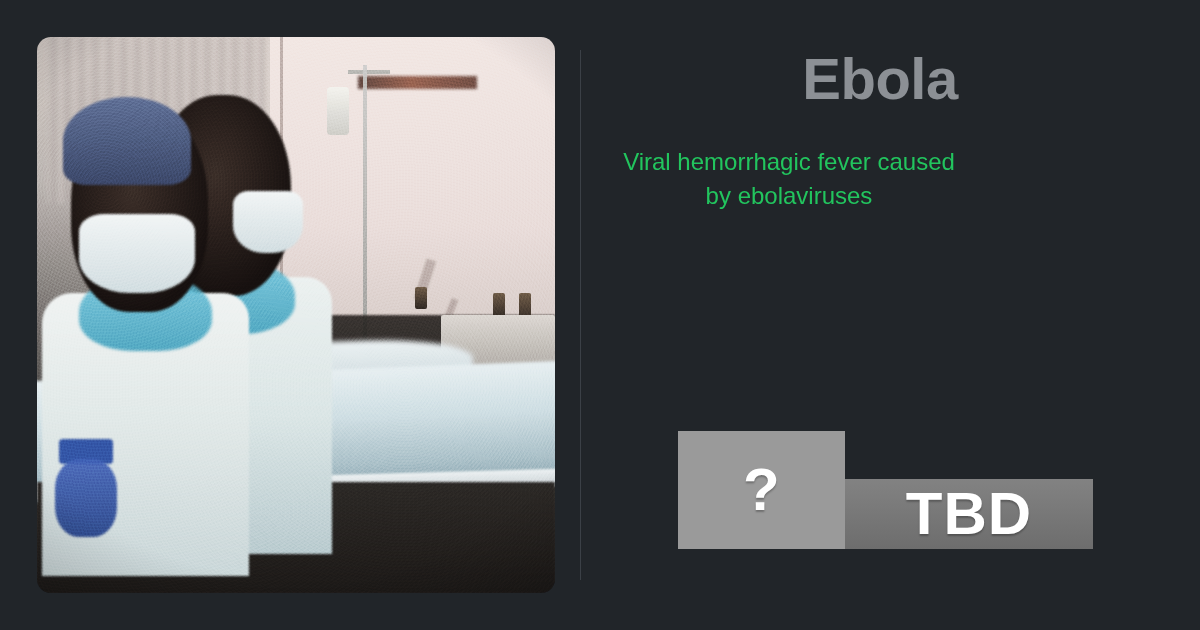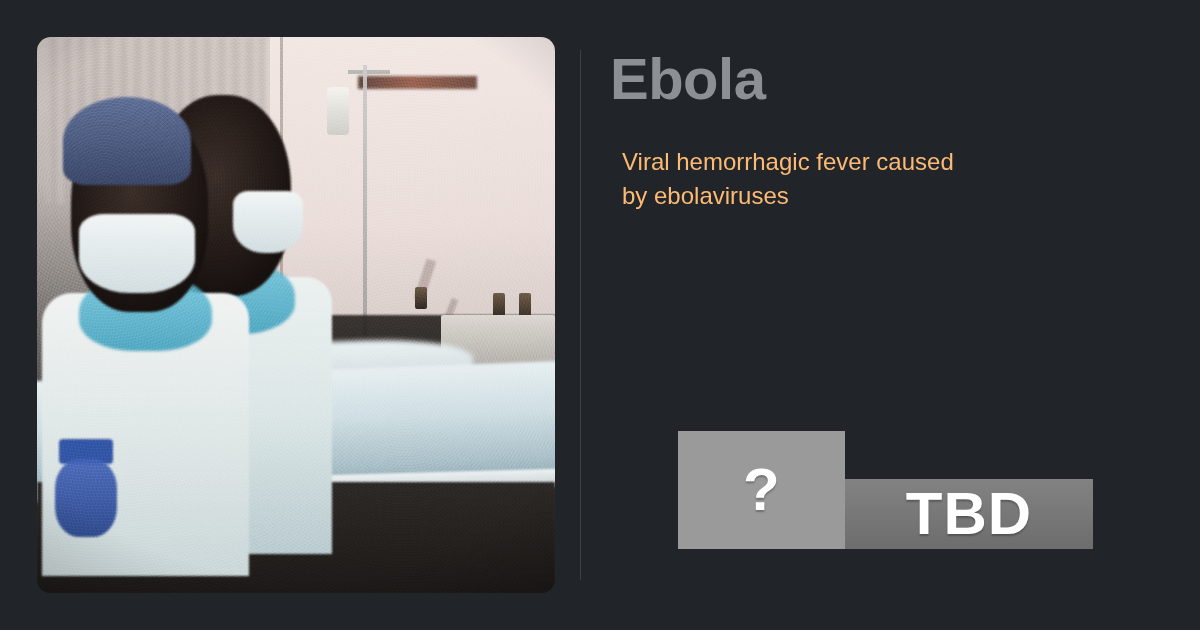--- a/index.html
+++ b/index.html
@@ -333,39 +333,40 @@
     background: #3b4046;
   }
 
   
   .content {
     position: absolute;
     left: 610px;
     top: 37px;
     width: 540px;
     height: 556px;
+    text-align: center;
   }
   .page-title {
     margin: 0;
     padding: 0;
     font-size: 58px;
     line-height: 1.0;
     font-weight: 700;
     letter-spacing: -0.5px;
     color: #8c9095;
     margin-top: 13px;
   }
   .page-subtitle {
-    margin: 12px;
+    margin: 4px;
     padding: 0;
     margin-top: 37px;
     font-size: 24px;
     line-height: 1.42;
     font-weight: 400;
-    color: #fdba74;
+    color: #22c55e;
     max-width: 350px;
   }
 
   
   .badge {
     position: absolute;
     left: 68px;
     top: 394px;
     height: 118px;
     display: flex;

